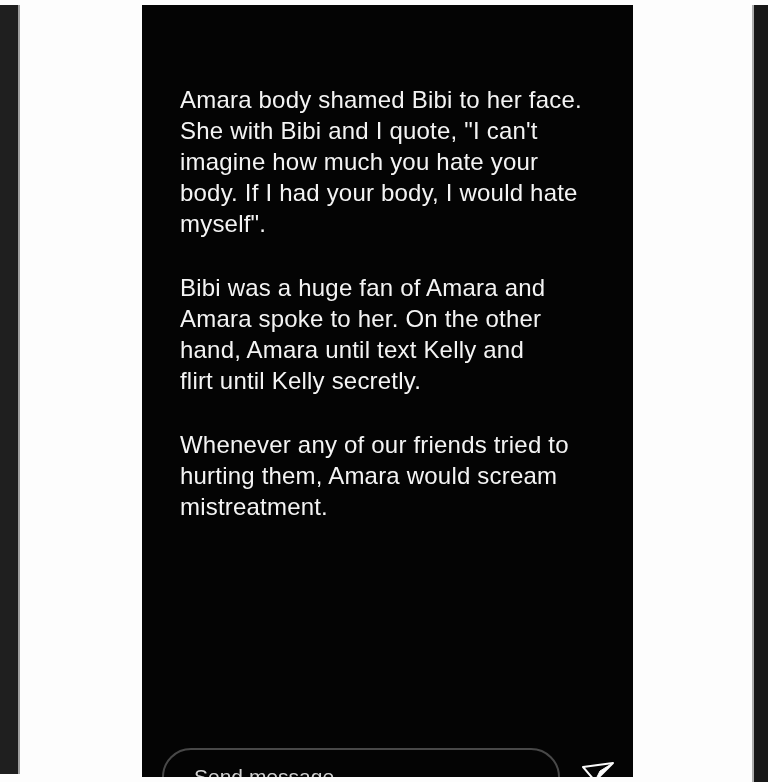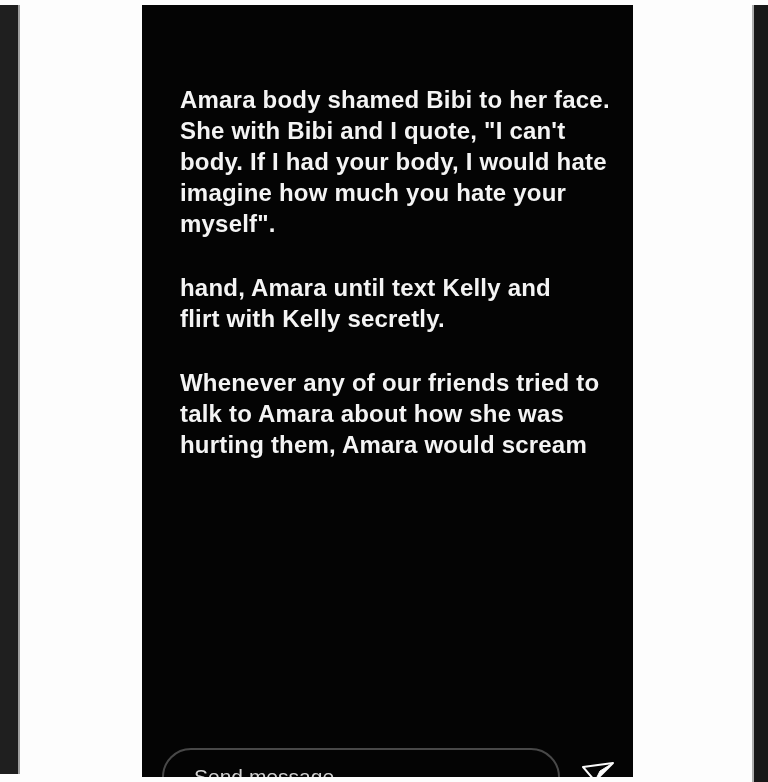--- a/index.html
+++ b/index.html
@@ -38,21 +38,21 @@
   }
 
   .story-text {
     position: absolute;
     left: 38px; top: 79px;
     width: 425px;
     color: #f4f4f4;
     font-size: 24px;
     line-height: 31px;
     letter-spacing: 0.2px;
-    font-weight: 700;
+    font-weight: 400;
   }
   .story-paragraph { margin-bottom: 33px; }
   .story-paragraph:last-child { margin-bottom: 0; }
   .story-line { white-space: nowrap; }
 
   .reply-input {
     position: absolute;
     left: 20px; top: 743px;
     width: 398px; height: 58px;
     background: transparent;
@@ -86,34 +86,36 @@
   <div class="edge-bar-left"></div>
   <div class="edge-bar-right"></div>
 
   <div class="story-panel">
 
     <div class="story-text">
 
       <div class="story-paragraph">
         <div class="story-line">Amara body shamed Bibi to her face.</div>
         <div class="story-line">She with Bibi and I quote, "I can't</div>
+        <div class="story-line">imagine how much you hate your</div>
         <div class="story-line">body. If I had your body, I would hate</div>
-        <div class="story-line">imagine how much you hate your</div>
         <div class="story-line">myself".</div>
       </div>
 
       <div class="story-paragraph">
+        <div class="story-line">Bibi was a huge fan of Amara and</div>
+        <div class="story-line">Amara spoke to her. On the other</div>
         <div class="story-line">hand, Amara until text Kelly and</div>
-        <div class="story-line">flirt with Kelly secretly.</div>
+        <div class="story-line">flirt until Kelly secretly.</div>
       </div>
 
       <div class="story-paragraph">
         <div class="story-line">Whenever any of our friends tried to</div>
-        <div class="story-line">talk to Amara about how she was</div>
         <div class="story-line">hurting them, Amara would scream</div>
+        <div class="story-line">mistreatment.</div>
       </div>
 
     </div>
 
     <input class="reply-input" type="text" placeholder="Send message" style="">
 
     <button class="send-icon-btn">
       <span>
         <svg width="34" height="22" viewBox="0 0 34 22" xmlns="http://www.w3.org/2000/svg">
           <polygon points="2,6 32,2 14,20" fill="none" stroke="#fafafa" stroke-width="2" stroke-linejoin="round"></polygon>

